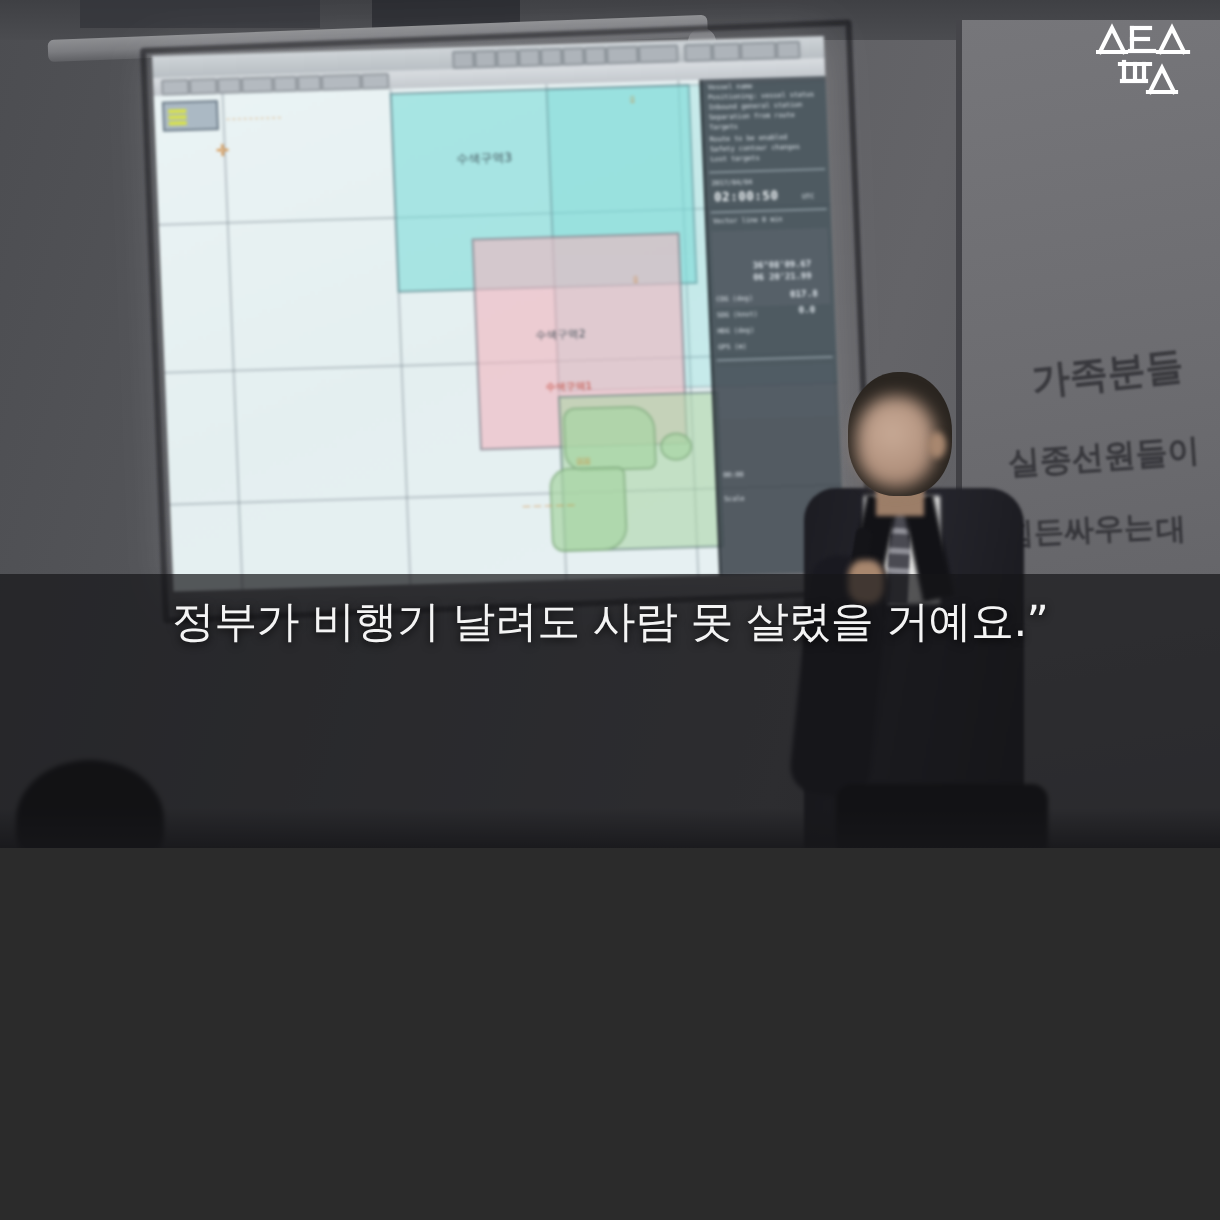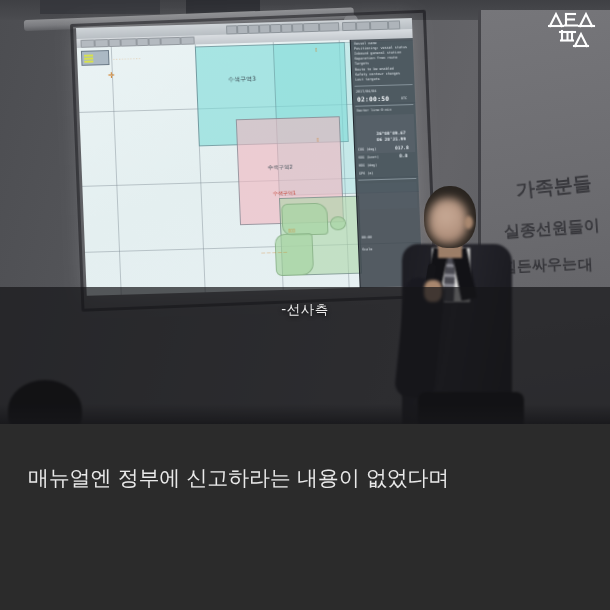--- a/index.html
+++ b/index.html
@@ -587,21 +587,21 @@
       <div class="p-hand"></div>
     </div>
 
     <div class="fg-head"></div>
     <div class="fg-block"></div>
     <div class="table-edge"></div>
 
     <div id="scrim"></div>
 
     <div id="quote">
-      <div class="q-attr">-선사측</div>
+      <div class="q-line">정부가 비행기 날려도 사람 못 살렸을 거예요.”</div>
     </div>
 
     <div id="logo">
       <svg viewBox="0 0 48 40" width="48" height="40" aria-hidden="true">
         <g fill="none" stroke="#ffffff" stroke-width="2.1" stroke-linecap="square">
 
           <path d="M2 16 L8 4 L14 16"></path>
           <path d="M1 16 L15 16"></path>
 
           <path d="M18 4 L18 15"></path>
@@ -621,17 +621,16 @@
           <path d="M27 36 L33 24 L39 36"></path>
           <path d="M26 36 L40 36"></path>
         </g>
       </svg>
     </div>
 
   </div>
 
   <div id="caption">
     <div id="caption-inner">
-      <div class="c-line">매뉴얼엔 정부에 신고하라는 내용이 없었다며</div>
     </div>
   </div>
 
 </div>
 
 </body></html>

